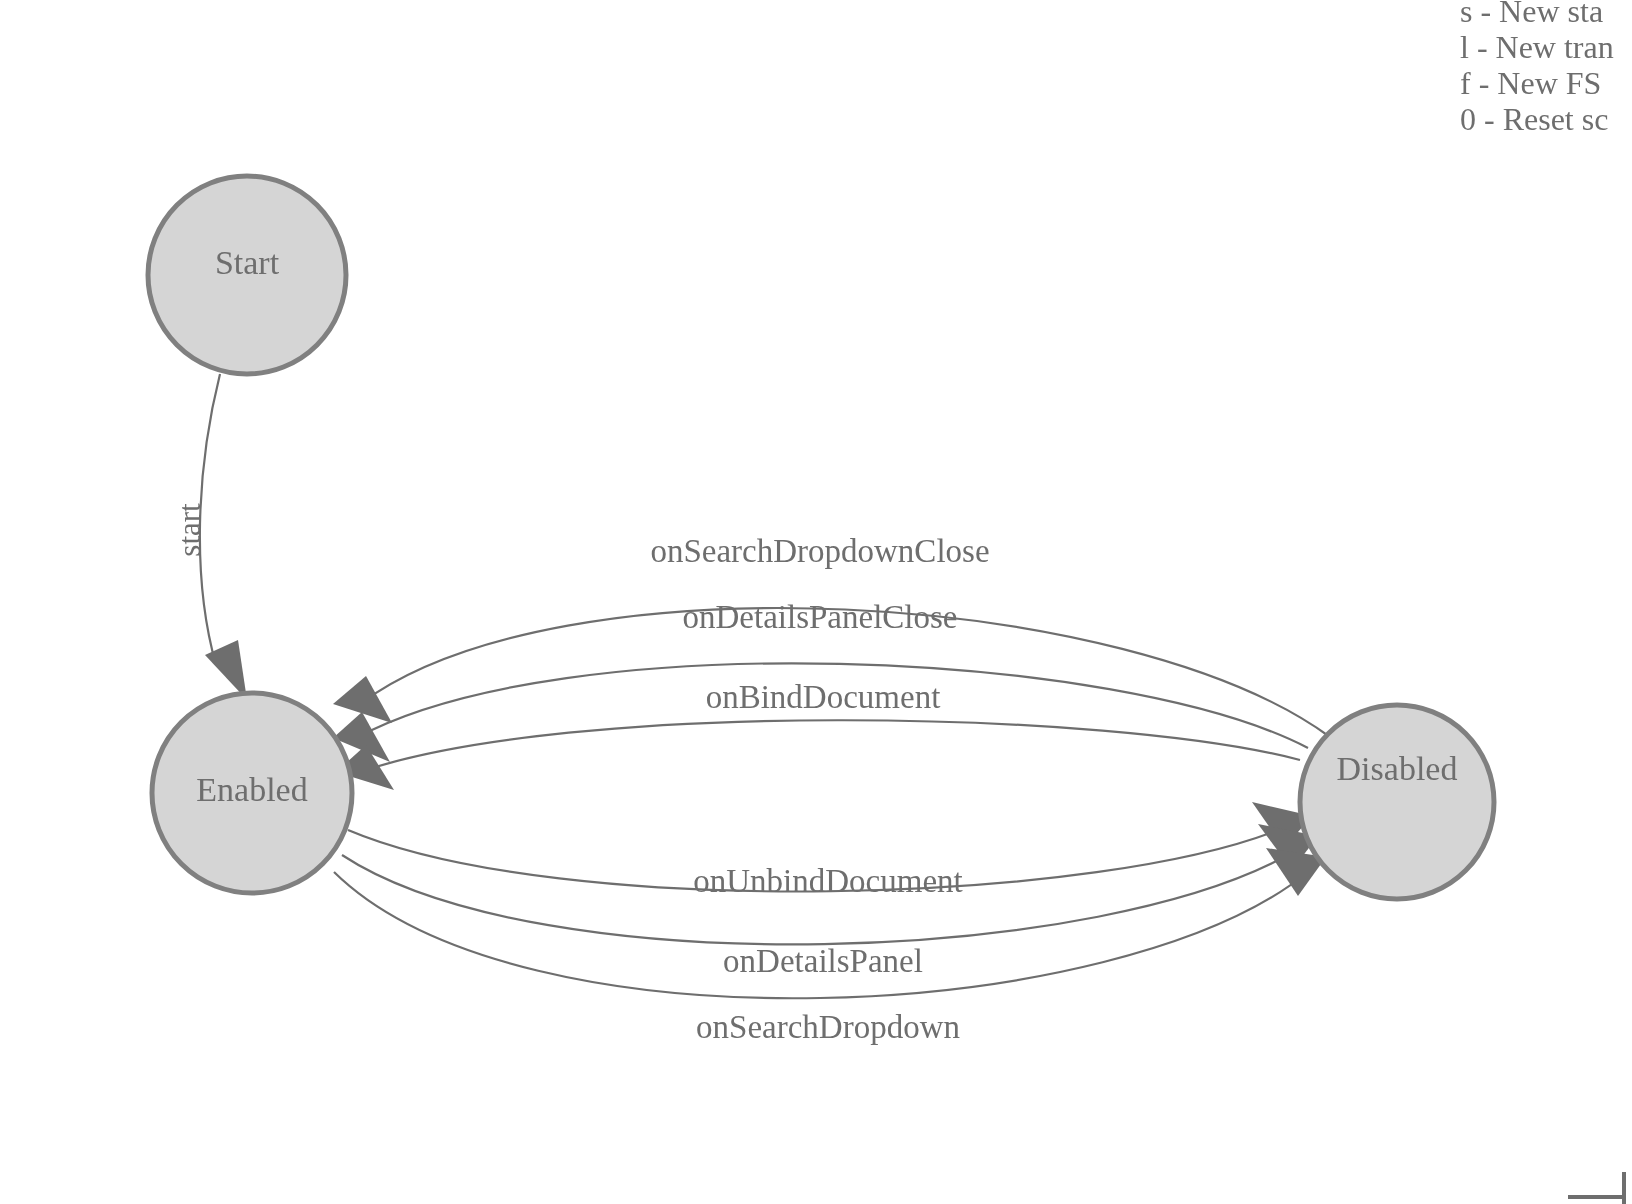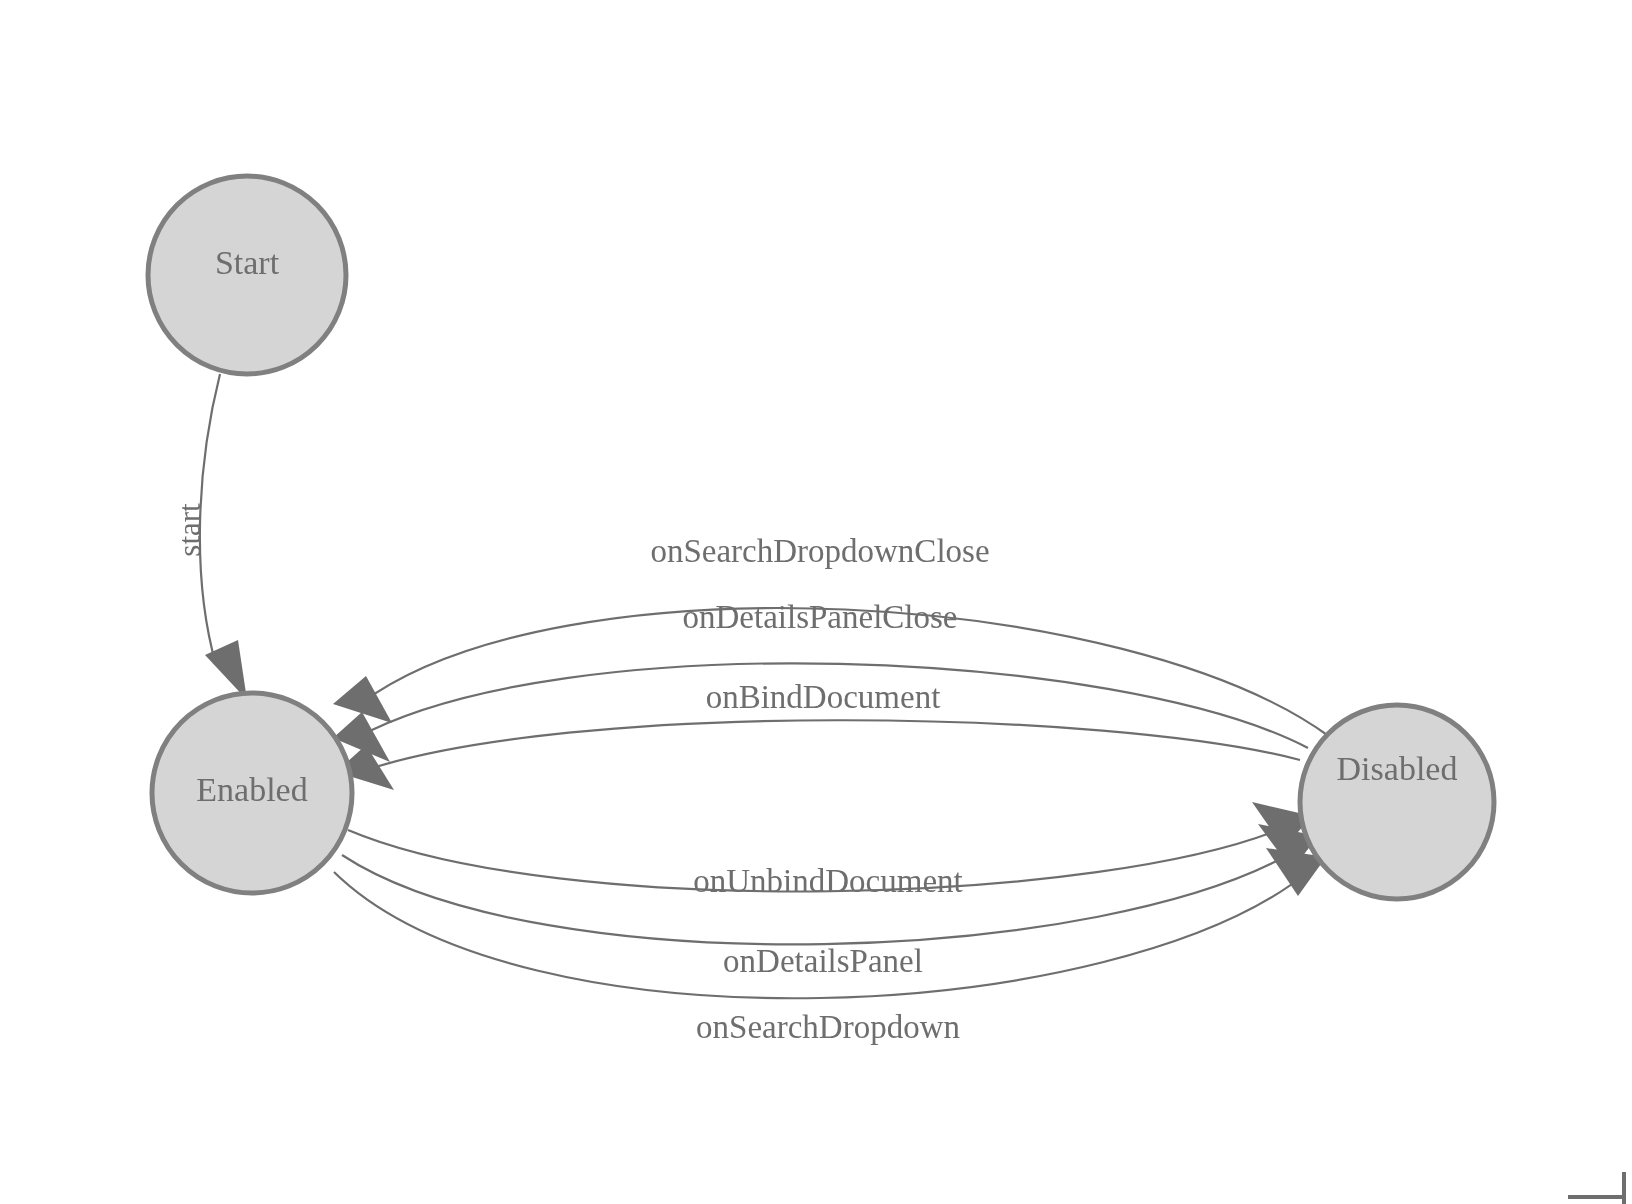--- a/index.html
+++ b/index.html
@@ -153,17 +153,25 @@
       <text class="node-label" x="252" y="793">Enabled</text>
     </g>
 
     <g>
       <circle class="node-circle" cx="1397" cy="802" r="97"></circle>
       <text class="node-label" x="1397" y="772">Disabled</text>
     </g>
 
   </svg>
 
+  <div id="help-overlay">
+    <svg viewBox="0 0 202 150" width="202" height="150">
+      <text class="help-text" x="30" y="15">s - New sta</text>
+      <text class="help-text" x="30" y="51">l - New tran</text>
+      <text class="help-text" x="30" y="87">f - New FS</text>
+      <text class="help-text" x="30" y="123">0 - Reset sc</text>
+    </svg>
+  </div>
 
   <div class="corner-edge-v"></div>
   <div class="corner-edge-h"></div>
 
 </div>
 
 </body></html>

